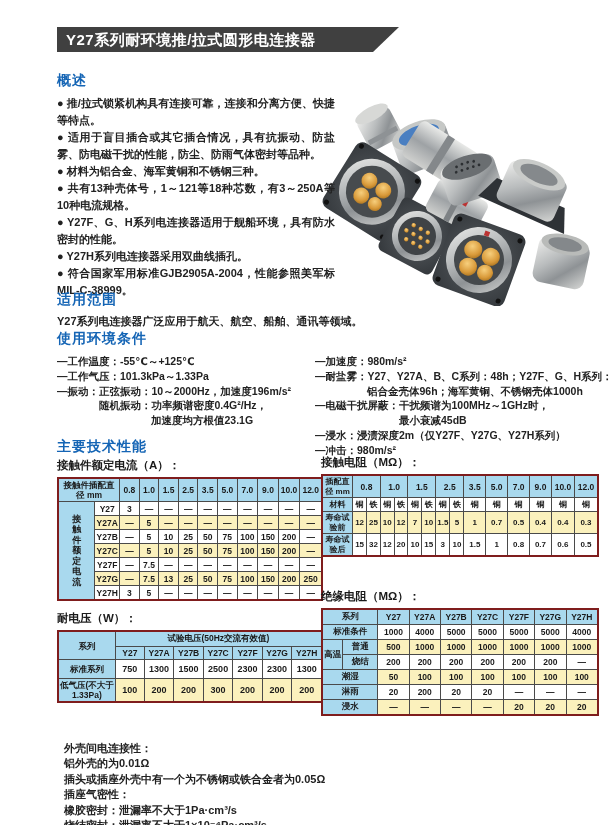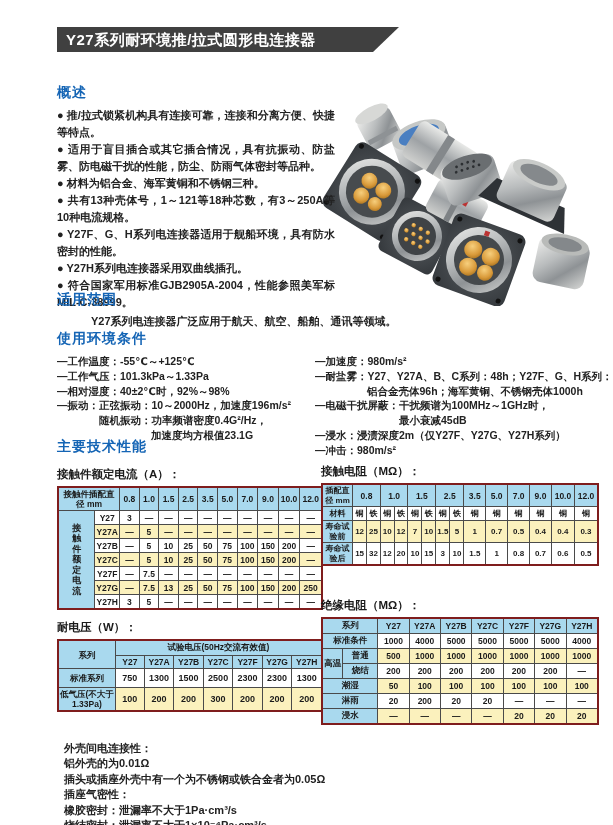--- a/index.html
+++ b/index.html
@@ -11,25 +11,25 @@
   .abs{position:absolute;}
   
   .banner{
     left:57px;top:27px;width:342px;height:25px;
     background:#404040;color:#fff;font-weight:bold;font-size:15px;line-height:25px;
     padding-left:9px;box-sizing:border-box;letter-spacing:.5px;
     clip-path:polygon(0 0,100% 0,calc(100% - 26px) 100%,0 100%);
   }
   
   .sec-heading{color:#1565b5;font-weight:bold;font-size:14px;letter-spacing:1px;}
-  .tbl-title{font-size:11.5px;font-weight:bold;color:#1a1a1a;margin:12px 0 4px 0;}
+  .tbl-title{font-size:11.5px;font-weight:bold;color:#1a1a1a;margin:3px 0 4px 0;}
   
   .bullets{font-size:11px;line-height:17px;font-weight:600;text-align:justify;margin-top:5px;}
   .bullets div{margin:0;}
-  .plain{font-size:11px;font-weight:600;line-height:15px;margin-left:34px;}
+  .plain{font-size:11px;font-weight:600;line-height:15px;}
   .envlist{font-size:10.5px;font-weight:600;line-height:14.8px;margin-top:6px;white-space:nowrap;}
   .env-left .ind1{padding-left:42px;}
   .env-left .ind2{padding-left:94px;}
   .env-right .ind1{padding-left:52px;}
   .env-right .ind2{padding-left:84px;}
   .notes{font-size:11px;font-weight:600;line-height:15.4px;}
   
   table{border-collapse:collapse;border:2px solid #7f1d1d;background:#fff;}
   th,td{border:1px solid #4a4a4a;font-size:8.5px;text-align:center;padding:1px 1px;font-weight:bold;color:#1a1a1a;}
   th.blue{background:#a9d9ee;}
@@ -177,21 +177,21 @@
     </g>
 
     <g transform="rotate(12 240 180)">
       <rect x="214" y="156" width="52" height="46" rx="9" fill="url(#metal)"></rect>
       <ellipse cx="240" cy="160" rx="24" ry="10" fill="#b9bbb9"></ellipse>
       <ellipse cx="240" cy="160" rx="17" ry="6.5" fill="#84888b"></ellipse>
     </g>
   </svg>
 </div>
 
-<div class="abs" style="left:57px;top:84px;width:278px;">
+<div class="abs" style="left:57px;top:72px;width:278px;">
   <div class="sec-heading">概述</div>
   <div class="bullets">
       <div>● 推/拉式锁紧机构具有连接可靠，连接和分离方便、快捷等特点。</div>
       <div>● 适用于盲目插合或其它插合情况，具有抗振动、防盐雾、防电磁干扰的性能，防尘、防雨气体密封等品种。</div>
       <div>● 材料为铝合金、海军黄铜和不锈钢三种。</div>
       <div>● 共有13种壳体号，1～121等18种芯数，有3～250A等10种电流规格。</div>
       <div>● Y27F、G、H系列电连接器适用于舰船环境，具有防水密封的性能。</div>
       <div>● Y27H系列电连接器采用双曲线插孔。</div>
       <div>● 符合国家军用标准GJB2905A-2004，性能参照美军标MIL-C-38999。</div>
     </div>
@@ -201,21 +201,20 @@
   <div class="sec-heading">适用范围</div>
   <div class="plain" style="margin-top:5px;">Y27系列电连接器广泛应用于航天、航空、船舶、通讯等领域。</div>
 </div>
 
 <div class="abs" style="left:57px;top:330px;width:540px;">
   <div class="sec-heading">使用环境条件</div>
   <div style="display:flex;gap:24px;">
     <div class="envlist env-left" style="width:252px;">
         <div class="ind0">—工作温度：-55℃～+125℃</div>
         <div class="ind0">—工作气压：101.3kPa～1.33Pa</div>
-        <div class="ind0">—相对湿度：40±2℃时，92%～98%</div>
         <div class="ind0">—振动：正弦振动：10～2000Hz，加速度196m/s²</div>
         <div class="ind1">随机振动：功率频谱密度0.4G²/Hz，</div>
         <div class="ind2">加速度均方根值23.1G</div>
       </div>
     <div class="envlist env-right" style="width:288px;">
         <div class="ind0">—加速度：980m/s²</div>
         <div class="ind0">—耐盐雾：Y27、Y27A、B、C系列：48h；Y27F、G、H系列：</div>
         <div class="ind1">铝合金壳体96h；海军黄铜、不锈钢壳体1000h</div>
         <div class="ind0">—电磁干扰屏蔽：干扰频谱为100MHz～1GHz时，</div>
         <div class="ind2">最小衰减45dB</div>

